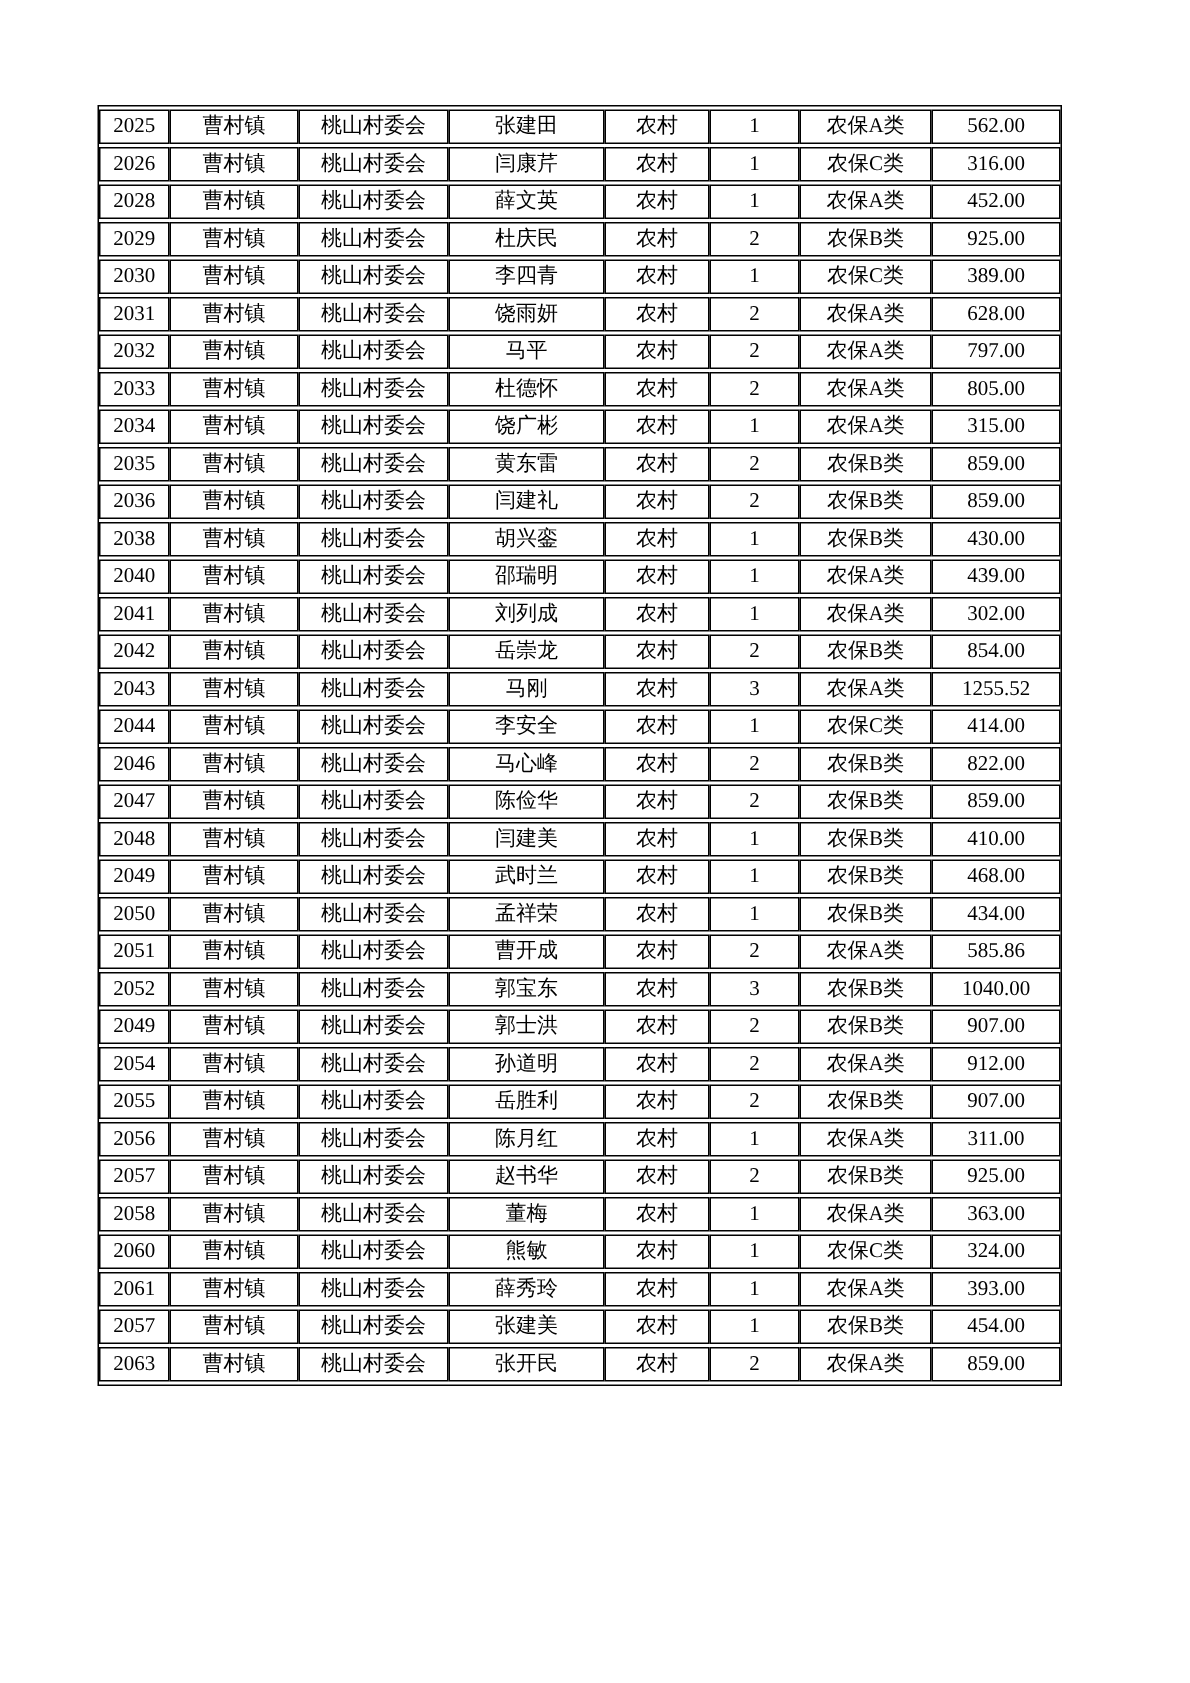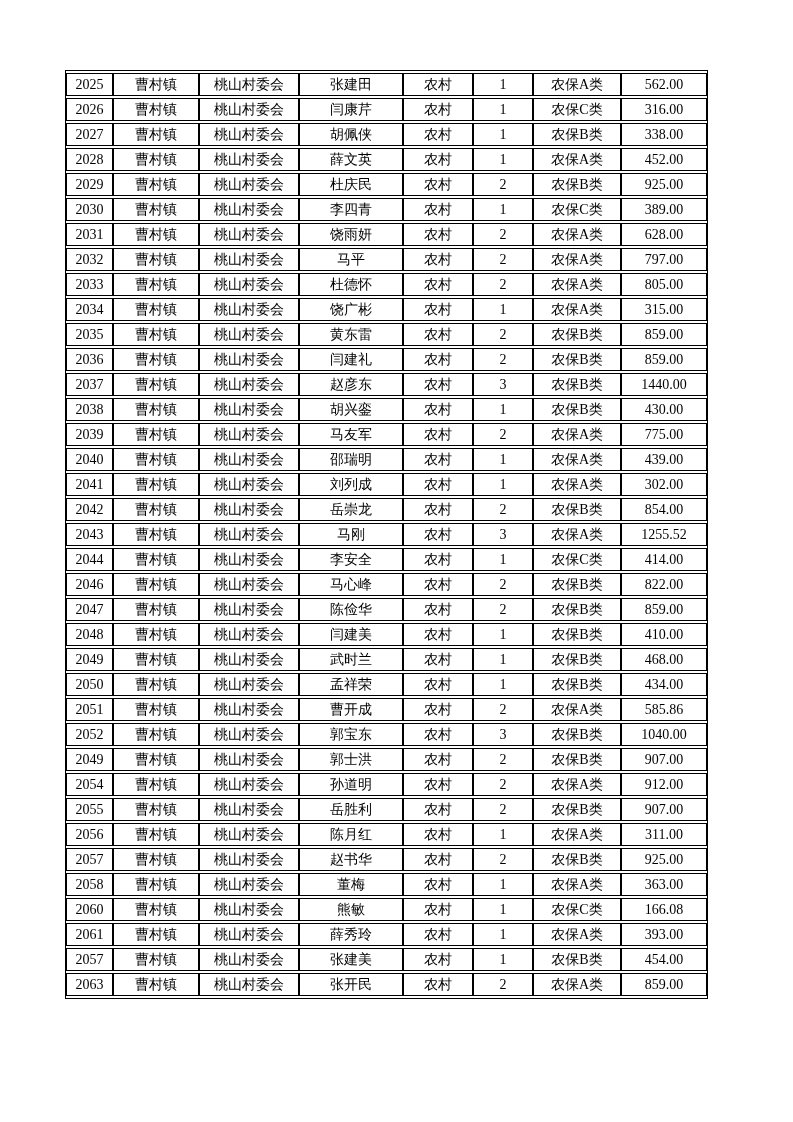--- a/index.html
+++ b/index.html
@@ -78,30 +78,20 @@
           <td>2026</td>
           <td>曹村镇</td>
           <td>桃山村委会</td>
           <td>闫康芹</td>
           <td>农村</td>
           <td>1</td>
           <td>农保C类</td>
           <td>316.00</td>
         </tr>
         <tr>
-          <td>2027</td>
-          <td>曹村镇</td>
-          <td>桃山村委会</td>
-          <td>胡佩侠</td>
-          <td>农村</td>
-          <td>1</td>
-          <td>农保B类</td>
-          <td>338.00</td>
-        </tr>
-        <tr>
           <td>2028</td>
           <td>曹村镇</td>
           <td>桃山村委会</td>
           <td>薛文英</td>
           <td>农村</td>
           <td>1</td>
           <td>农保A类</td>
           <td>452.00</td>
         </tr>
         <tr>
@@ -178,48 +168,28 @@
           <td>2036</td>
           <td>曹村镇</td>
           <td>桃山村委会</td>
           <td>闫建礼</td>
           <td>农村</td>
           <td>2</td>
           <td>农保B类</td>
           <td>859.00</td>
         </tr>
         <tr>
-          <td>2037</td>
-          <td>曹村镇</td>
-          <td>桃山村委会</td>
-          <td>赵彦东</td>
-          <td>农村</td>
-          <td>3</td>
-          <td>农保B类</td>
-          <td>1440.00</td>
-        </tr>
-        <tr>
           <td>2038</td>
           <td>曹村镇</td>
           <td>桃山村委会</td>
           <td>胡兴銮</td>
           <td>农村</td>
           <td>1</td>
           <td>农保B类</td>
           <td>430.00</td>
-        </tr>
-        <tr>
-          <td>2039</td>
-          <td>曹村镇</td>
-          <td>桃山村委会</td>
-          <td>马友军</td>
-          <td>农村</td>
-          <td>2</td>
-          <td>农保A类</td>
-          <td>775.00</td>
         </tr>
         <tr>
           <td>2040</td>
           <td>曹村镇</td>
           <td>桃山村委会</td>
           <td>邵瑞明</td>
           <td>农村</td>
           <td>1</td>
           <td>农保A类</td>
           <td>439.00</td>
@@ -395,21 +365,21 @@
           <td>363.00</td>
         </tr>
         <tr>
           <td>2060</td>
           <td>曹村镇</td>
           <td>桃山村委会</td>
           <td>熊敏</td>
           <td>农村</td>
           <td>1</td>
           <td>农保C类</td>
-          <td>166.08</td>
+          <td>324.00</td>
         </tr>
         <tr>
           <td>2061</td>
           <td>曹村镇</td>
           <td>桃山村委会</td>
           <td>薛秀玲</td>
           <td>农村</td>
           <td>1</td>
           <td>农保A类</td>
           <td>393.00</td>

